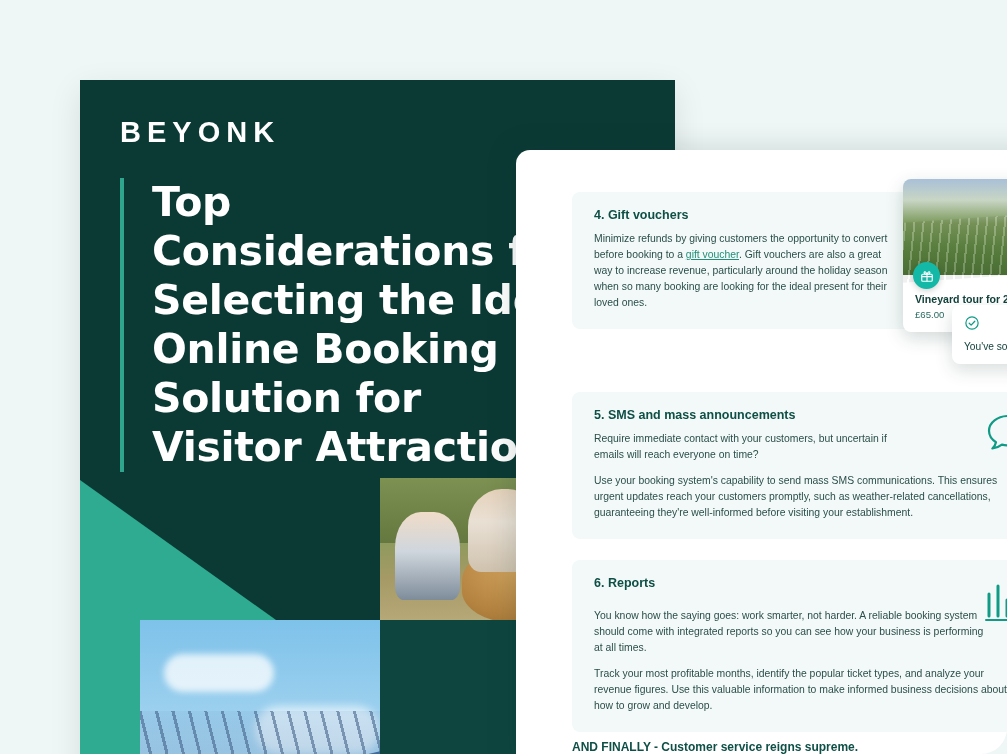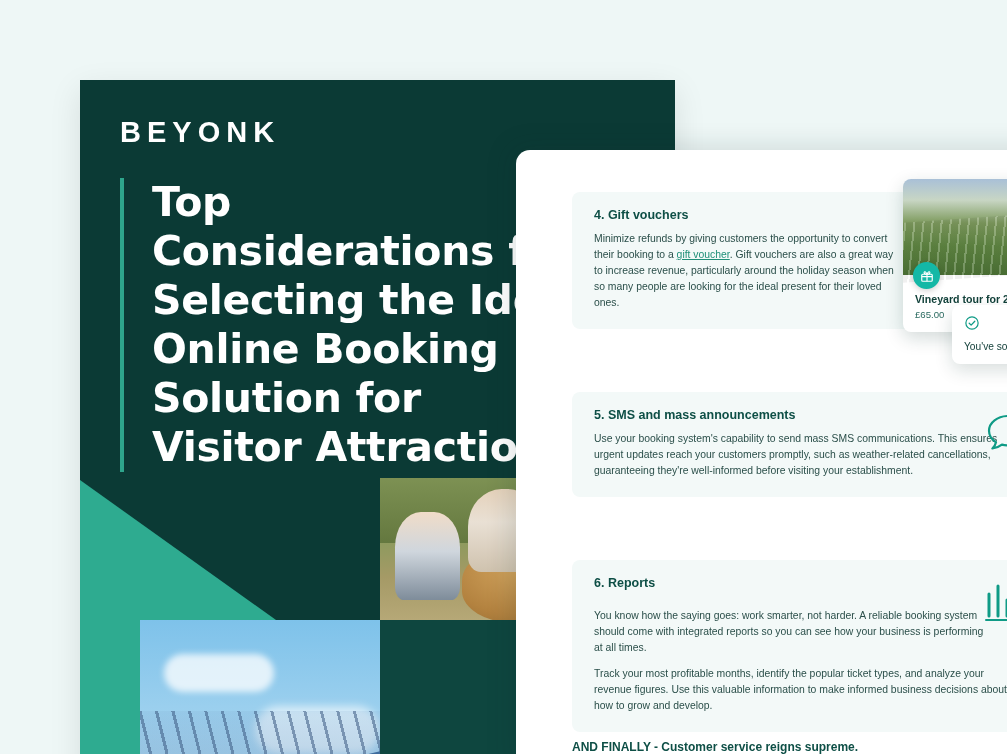--- a/index.html
+++ b/index.html
@@ -11,20 +11,21 @@
     overflow: hidden;
     font-family: "Liberation Sans", sans-serif;
   }
 
   #stage {
     position: relative;
     width: 1007px;
     height: 754px;
     background: #eef7f6;
     overflow: hidden;
+    border-radius: 26px;
   }
 
   
   #cover {
     position: absolute;
     left: 80px;
     top: 80px;
     width: 595px;
     height: 700px;
     background: #0b3a35;
@@ -319,25 +320,26 @@
 
     <div id="ticket-block">
       
     </div>
   </div>
 
   <div id="doc">
 
     <div class="section-card" style="top:42px;">
       <h2 class="section-title">4. Gift vouchers</h2>
-      <p class="section-p"><span>Minimize refunds by giving customers the opportunity to convert their booking to a </span><a class="inline-link" href="#">gift voucher</a><span>. Gift vouchers are also a great way to increase revenue, particularly around the holiday season when so many people are looking for the ideal present for their loved ones.</span></p>
+      <p class="section-p"><span>Minimize refunds by giving customers the opportunity to convert before booking to a </span><a class="inline-link" href="#">gift voucher</a><span>. Gift vouchers are also a great way to increase revenue, particularly around the holiday season when so many booking are looking for the ideal present for their loved ones.</span></p>
     </div>
 
     <div class="section-card" style="top:242px;">
       <h2 class="section-title">5. SMS and mass announcements</h2>
+      <p class="section-p">Require immediate contact with your customers, but uncertain if emails will reach everyone on time?</p>
       <p class="section-p wide">Use your booking system's capability to send mass SMS communications. This ensures urgent updates reach your customers promptly, such as weather-related cancellations, guaranteeing they're well-informed before visiting your establishment.</p>
     </div>
 
     <div class="section-card" style="top:410px;">
       <h2 class="section-title">6. Reports</h2>
       <p class="section-p wide" style="max-width:392px;margin-top:18px;">You know how the saying goes: work smarter, not harder. A reliable booking system should come with integrated reports so you can see how your business is performing at all times.</p>
       <p class="section-p wide">Track your most profitable months, identify the popular ticket types, and analyze your revenue figures. Use this valuable information to make informed business decisions about how to grow and develop.</p>
     </div>
 
     <div id="finally-line">AND FINALLY  - Customer service reigns supreme.</div>

